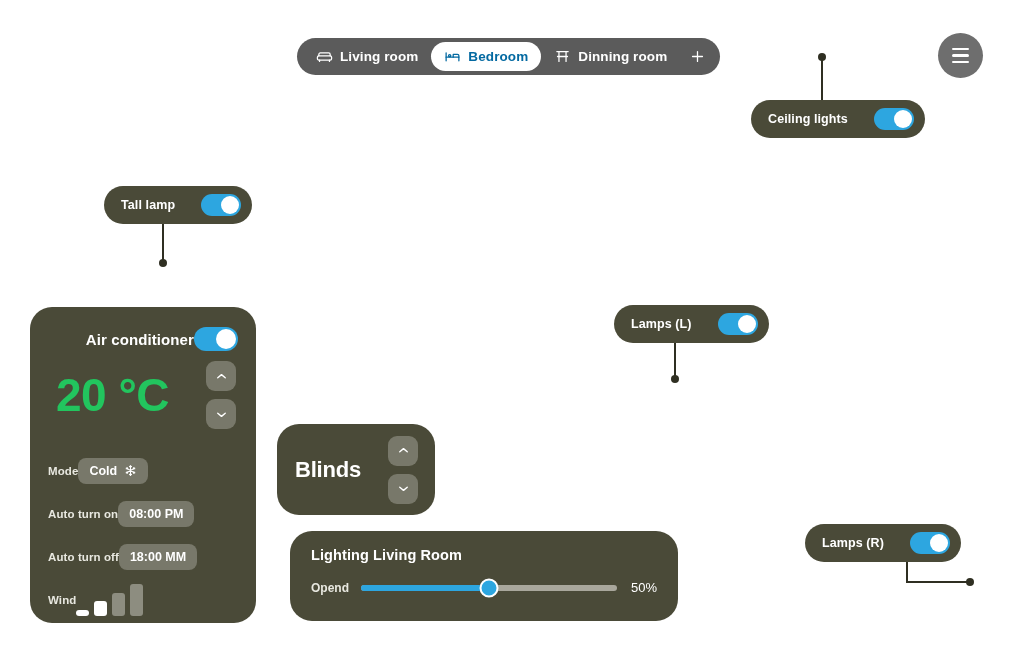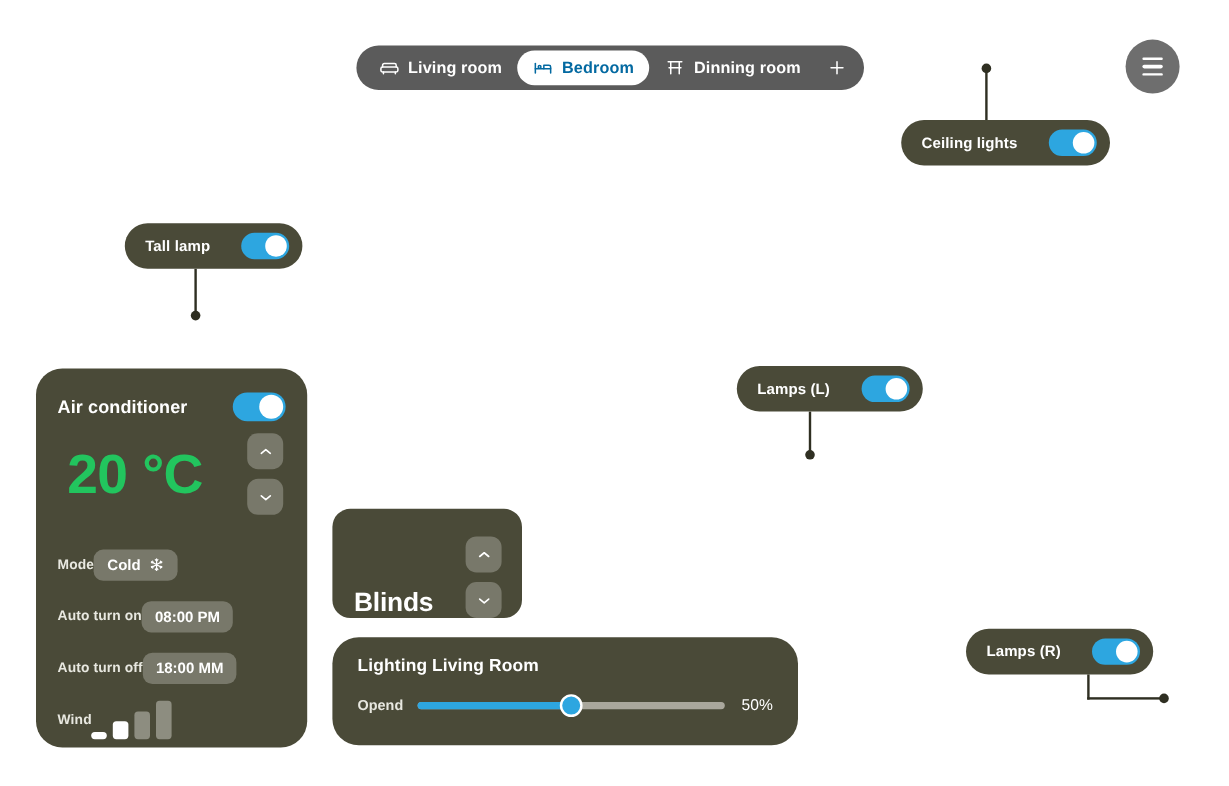--- a/index.html
+++ b/index.html
@@ -165,21 +165,21 @@
   #ac-card {
     left: 30px;
     top: 307px;
     width: 226px;
     height: 316px;
     padding: 20px 18px 18px 18px;
   }
   .ac-head {
     display: flex;
     align-items: center;
-    justify-content: space-between;
+    justify-content: flex-end;
   }
   .ac-title {
     color: #ffffff;
     font-size: 15px;
     font-weight: bold;
     letter-spacing: 0.1px;
   }
   .ac-temp-row {
     display: flex;
     align-items: center;
@@ -245,35 +245,34 @@
   .wb3 { width: 13px; height: 23px; background: #8d8d80; }
   .wb4 { width: 13px; height: 32px; background: #8d8d80; }
 
   
   #blinds-card {
     left: 277px;
     top: 424px;
     width: 158px;
     height: 91px;
     display: flex;
-    align-items: flex-end;
+    align-items: center;
     justify-content: space-between;
     padding: 0 17px 0 18px;
-    border-radius: 15px;
   }
   .blinds-title {
     color: #ffffff;
     font-size: 22px;
     font-weight: bold;
     letter-spacing: -0.2px;
   }
 
   
   #light-card {
-    left: 277px;
+    left: 290px;
     top: 531px;
     width: 388px;
     height: 90px;
     padding: 16px 21px;
   }
   .light-title {
     color: #ffffff;
     font-size: 14.5px;
     font-weight: bold;
     letter-spacing: 0.1px;

